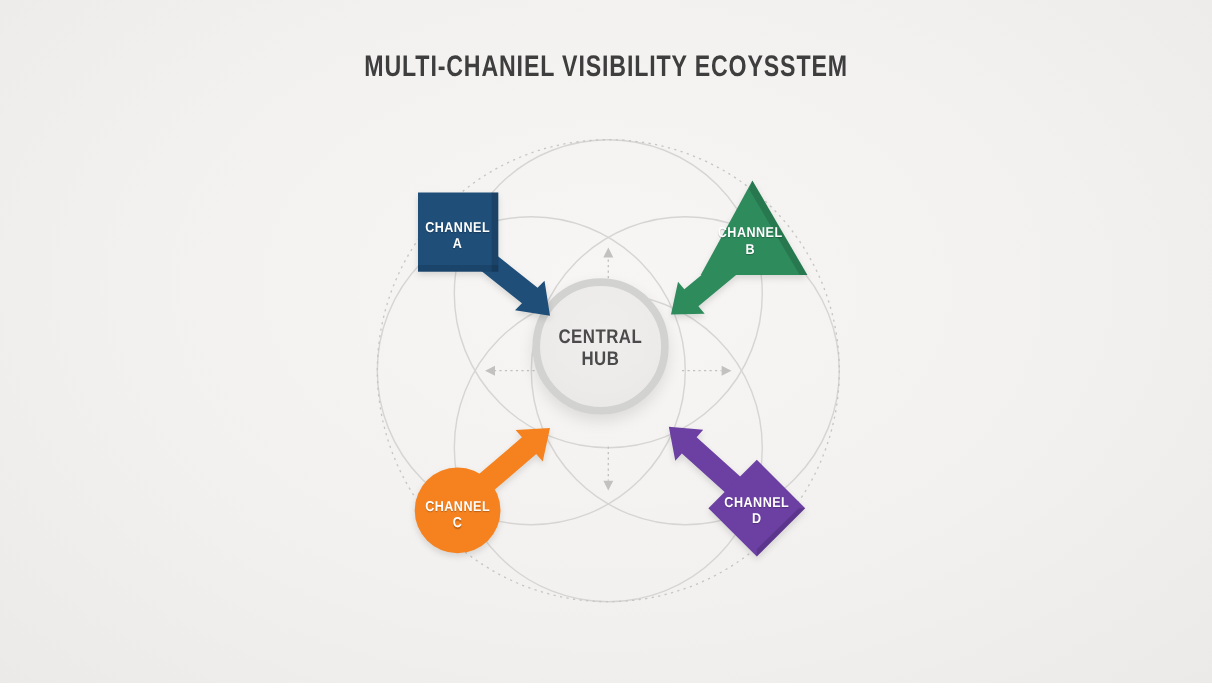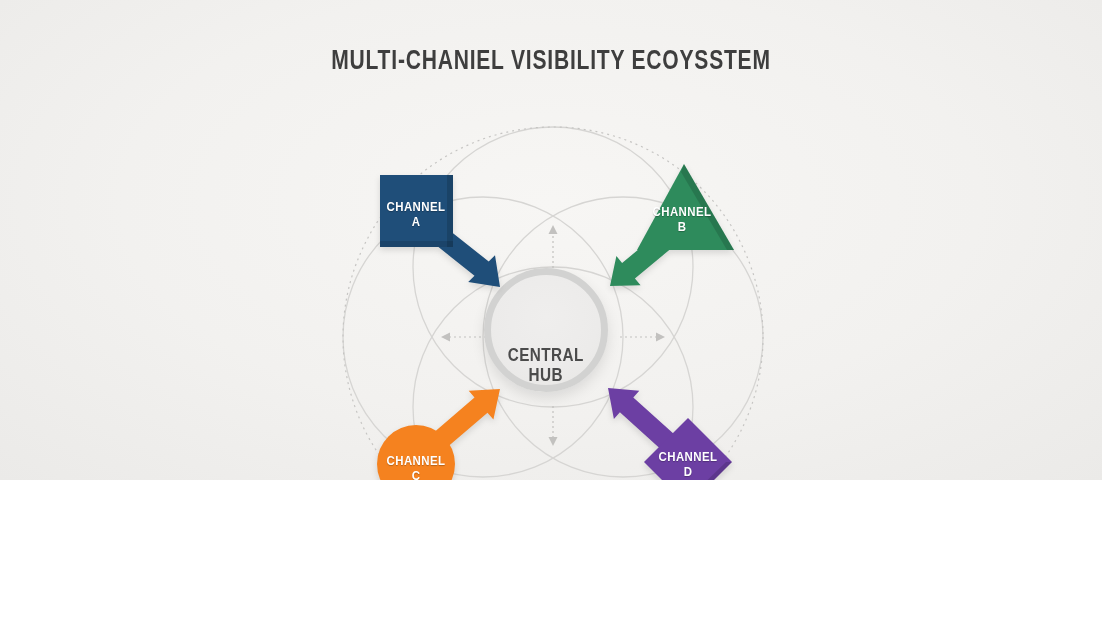--- a/index.html
+++ b/index.html
@@ -3,21 +3,21 @@
 <meta charset="utf-8">
 <style>
   html, body {
     margin: 0;
     padding: 0;
     font-family: "Liberation Sans", sans-serif;
   }
   .stage {
     position: relative;
     width: 1102px;
-    height: 480px;
+    height: 621px;
     overflow: hidden;
     background:
       radial-gradient(ellipse at 50% 42%, #f7f6f4 0%, #f2f1ef 55%, #ebeae8 100%);
     text-decoration: underline;
   }
   .title {
     position: absolute;
     top: 45px;
     left: 50%;
     transform: translateX(-50%) scaleX(0.78);
@@ -32,31 +32,31 @@
     left: 0;
     top: 0;
   }
   .bg-layer { z-index: 1; }
   .shape-layer { z-index: 3; }
   .ch { filter: drop-shadow(0 3px 3px rgba(0,0,0,0.12)); }
   .hub {
     position: absolute;
     z-index: 2;
     left: 484px;
-    top: 268px;
+    top: 253px;
     width: 124px;
     height: 124px;
     border: 7px solid #d2d2d1;
     border-radius: 50%;
     background: radial-gradient(circle at 50% 38%, #efeeed 0%, #eceBea 60%, #e7e6e4 100%);
     box-shadow: 0 6px 14px rgba(0,0,0,0.10);
     display: flex;
     flex-direction: column;
     align-items: center;
-    justify-content: flex-end;
+    justify-content: center;
     padding-top: 2px;
     box-sizing: border-box;
   }
   .hub-text {
     transform: scaleX(0.85);
     text-align: center;
     font-size: 18px;
     font-weight: bold;
     line-height: 20px;
     letter-spacing: 0.5px;

